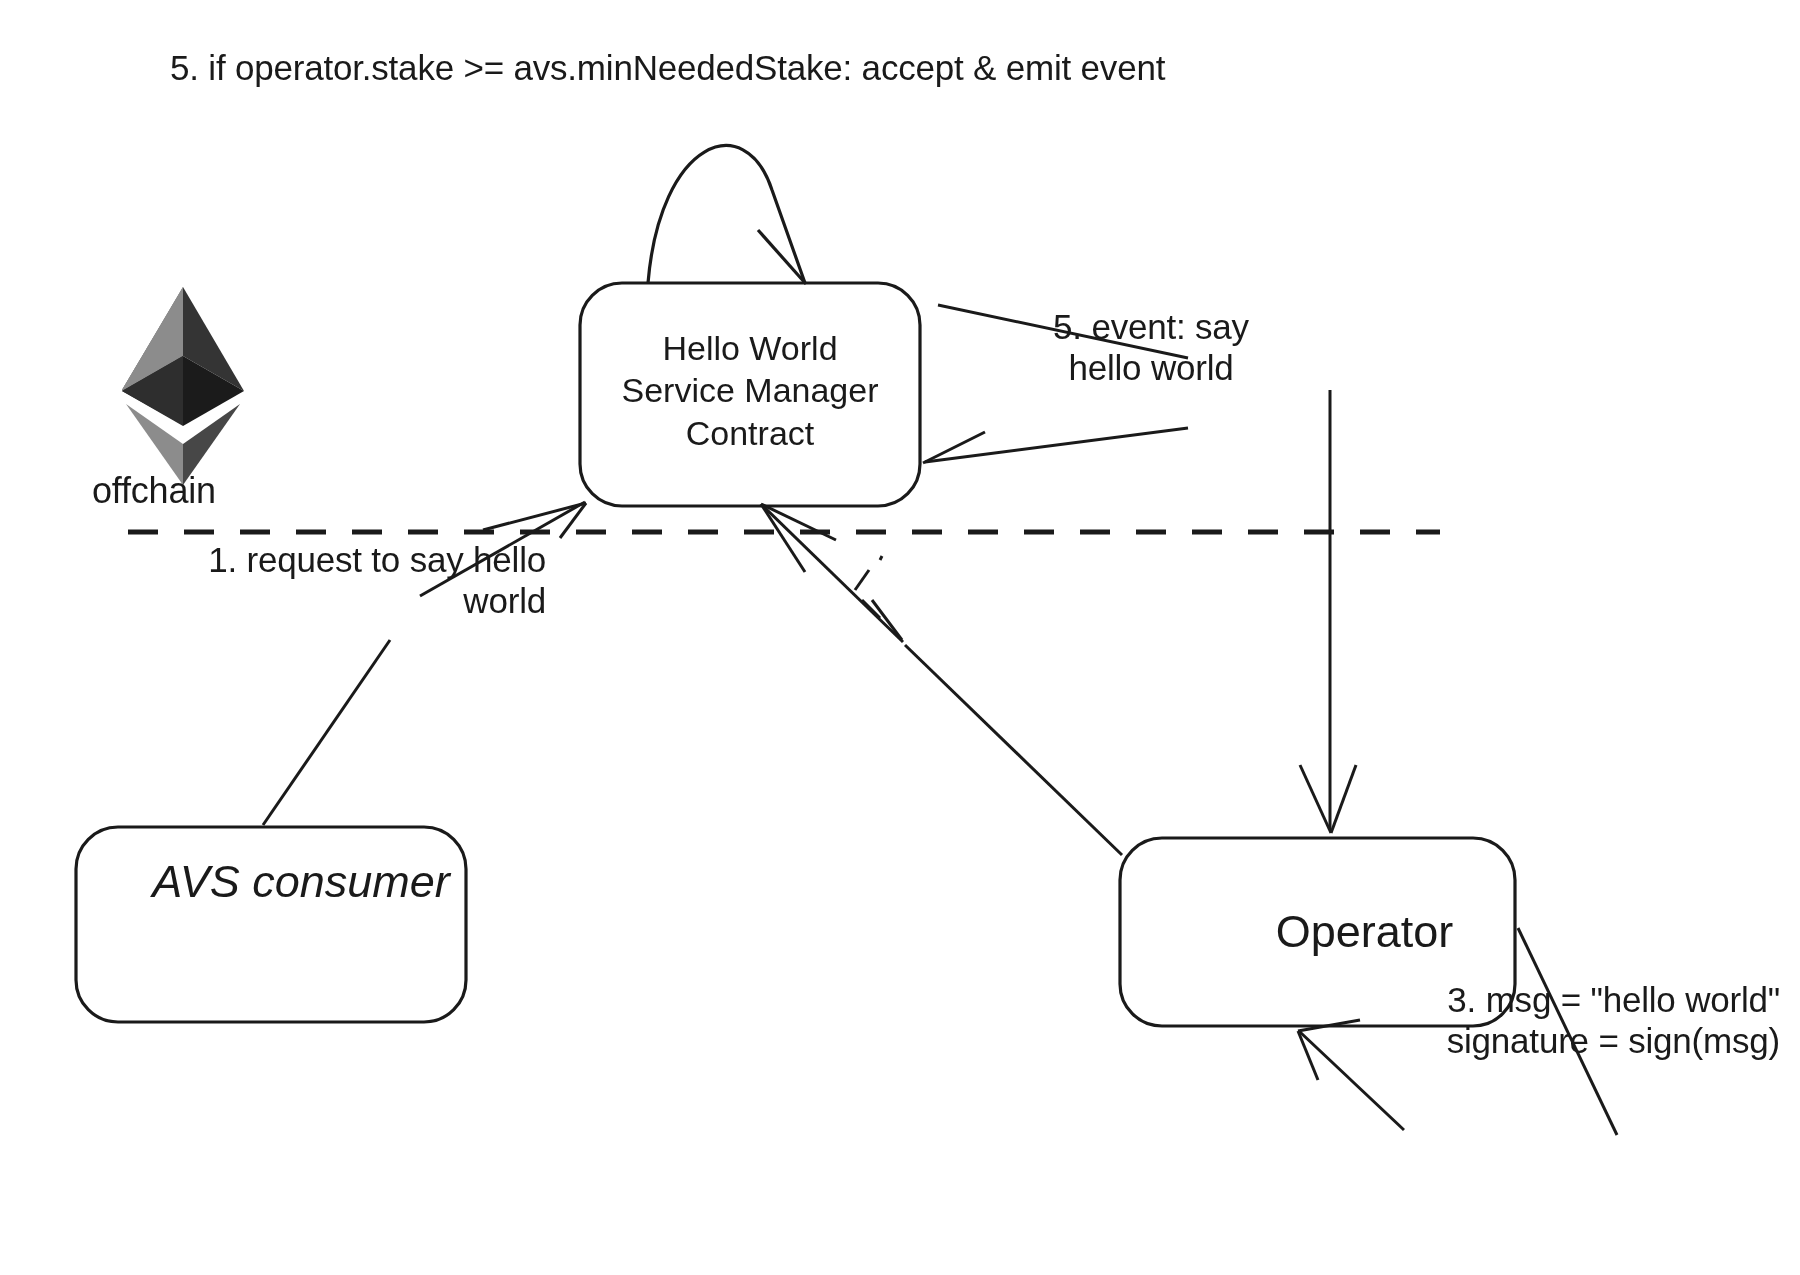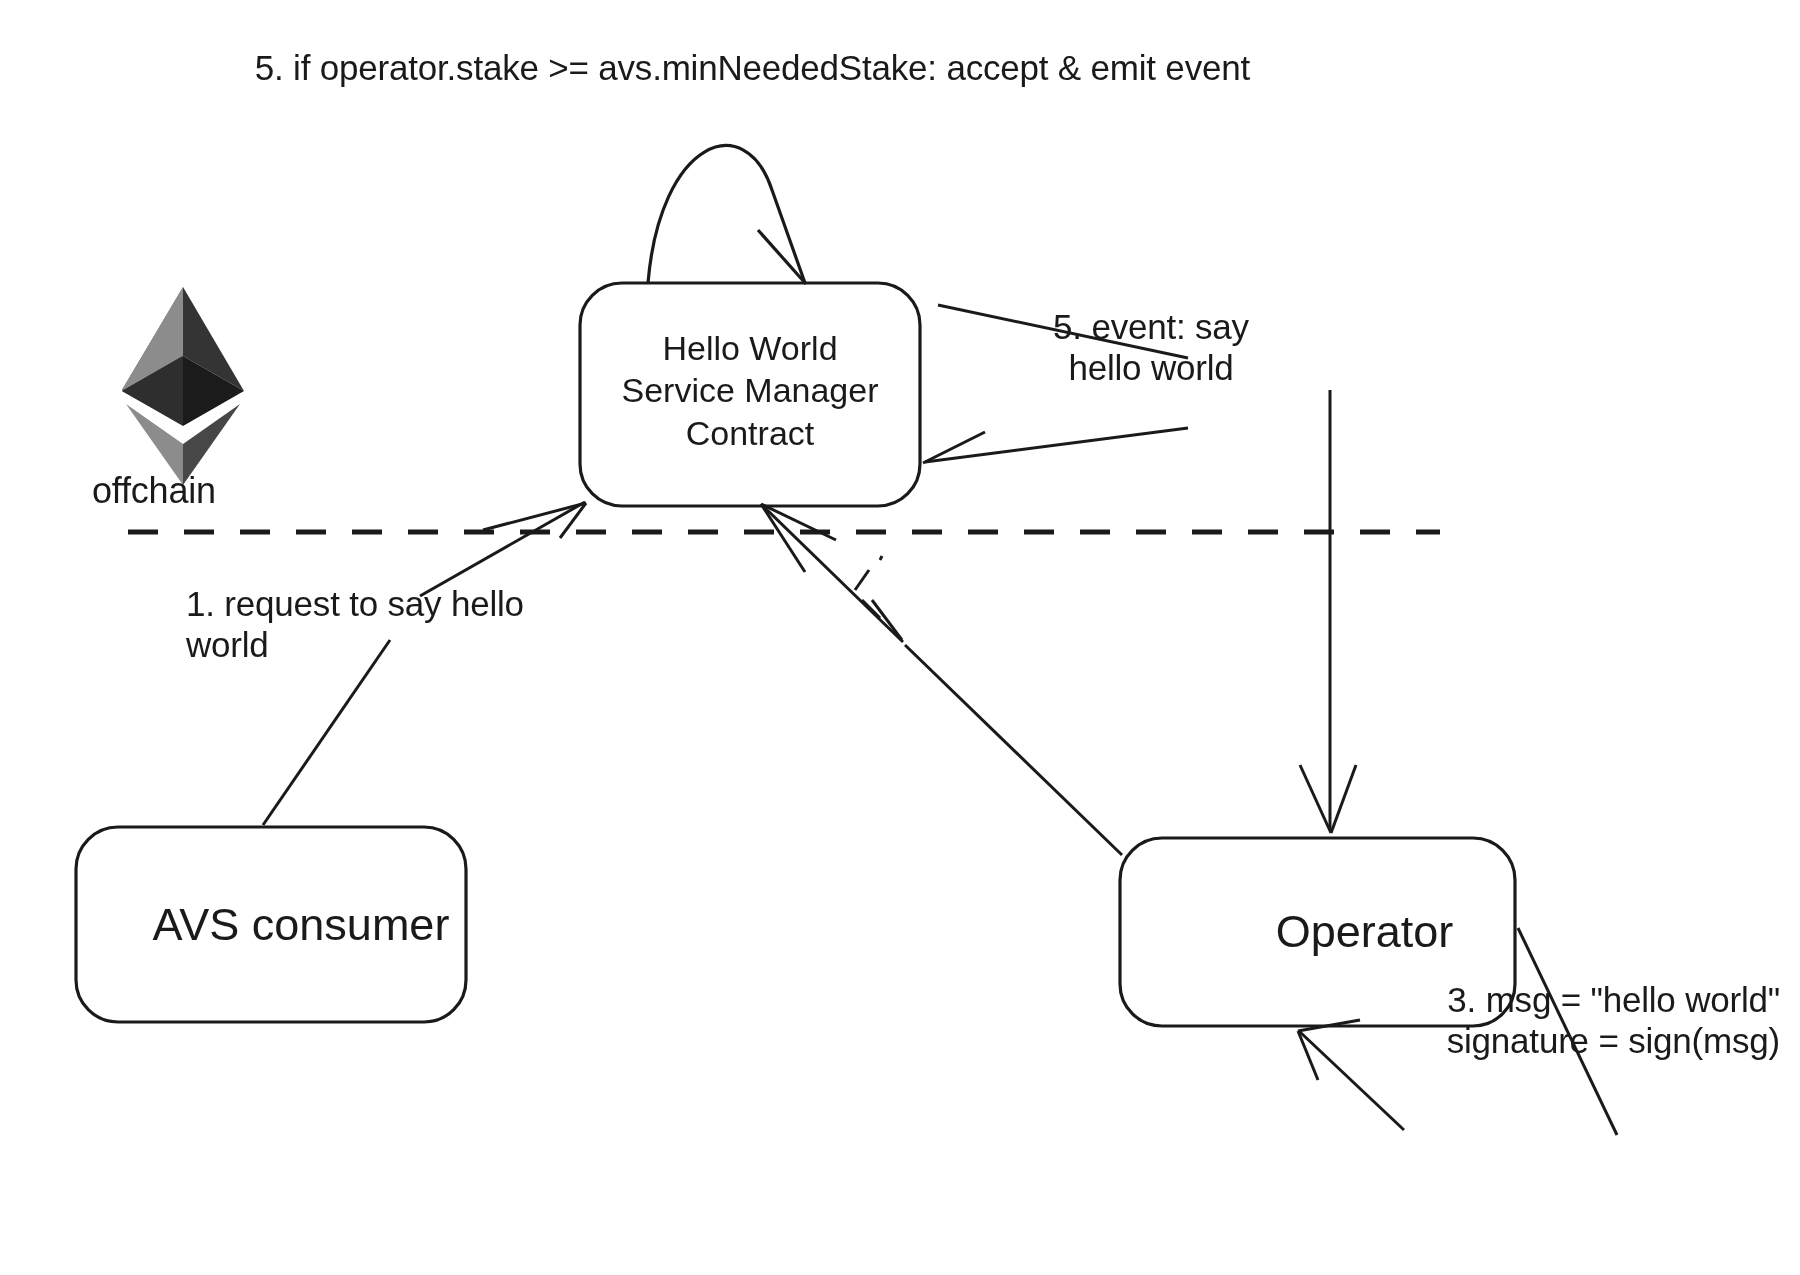--- a/index.html
+++ b/index.html
@@ -44,21 +44,20 @@
     stroke-dasharray: 30 26;
     stroke-linecap: butt;
   }
   .lbl {
     position: absolute;
     color: #1a1a1a;
     font-family: "Liberation Sans", sans-serif;
     line-height: 1.18;
     white-space: pre;
     letter-spacing: -0.2px;
-    text-align: right;
   }
   .lbl-step {
     font-size: 35px;
   }
   .node-text {
     position: absolute;
     color: #1a1a1a;
     text-align: center;
     line-height: 1.24;
     white-space: pre;
@@ -157,24 +156,24 @@
 
   <div class="node-text node-text-sm" style="left:580px; top:279px; width:340px; height:223px; display:flex; align-items:center; justify-content:center;">Hello World
 Service Manager
 Contract</div>
 
   <div class="lbl lbl-step" style="left:1036px; top:306px; width:230px; text-align:center;">5. event: say
 hello world</div>
 
   <div class="lbl" style="left:92px; top:470px; font-size:36px;">offchain</div>
 
-  <div class="lbl lbl-step" style="left:186px; top:539px; width:360px; text-align:left;margin-top:44px;">1. request to say hello
+  <div class="lbl lbl-step" style="left:186px; top:539px; width:360px; text-align:right;">1. request to say hello
 world</div>
 
 
-  <div class="node-text node-text-lg" style="left:76px; top:827px; width:450px; height:195px; display:flex; align-items:center; justify-content:center;">AVS consumer</div>
+  <div class="node-text node-text-lg" style="left:76px; top:784px; width:450px; height:195px; display:flex; align-items:center; justify-content:center;font-style:italic;">AVS consumer</div>
 
   <div class="node-text node-text-lg" style="left:1120px; top:838px; width:395px; height:188px; display:flex; align-items:center; justify-content:center;margin-left:47px;">Operator</div>
 
   <div class="lbl lbl-step" style="left:1200px; top:979px; width:580px; text-align:right;">3. msg = "hello world"
 signature = sign(msg)</div>
 
 </div>
 
 </body></html>

